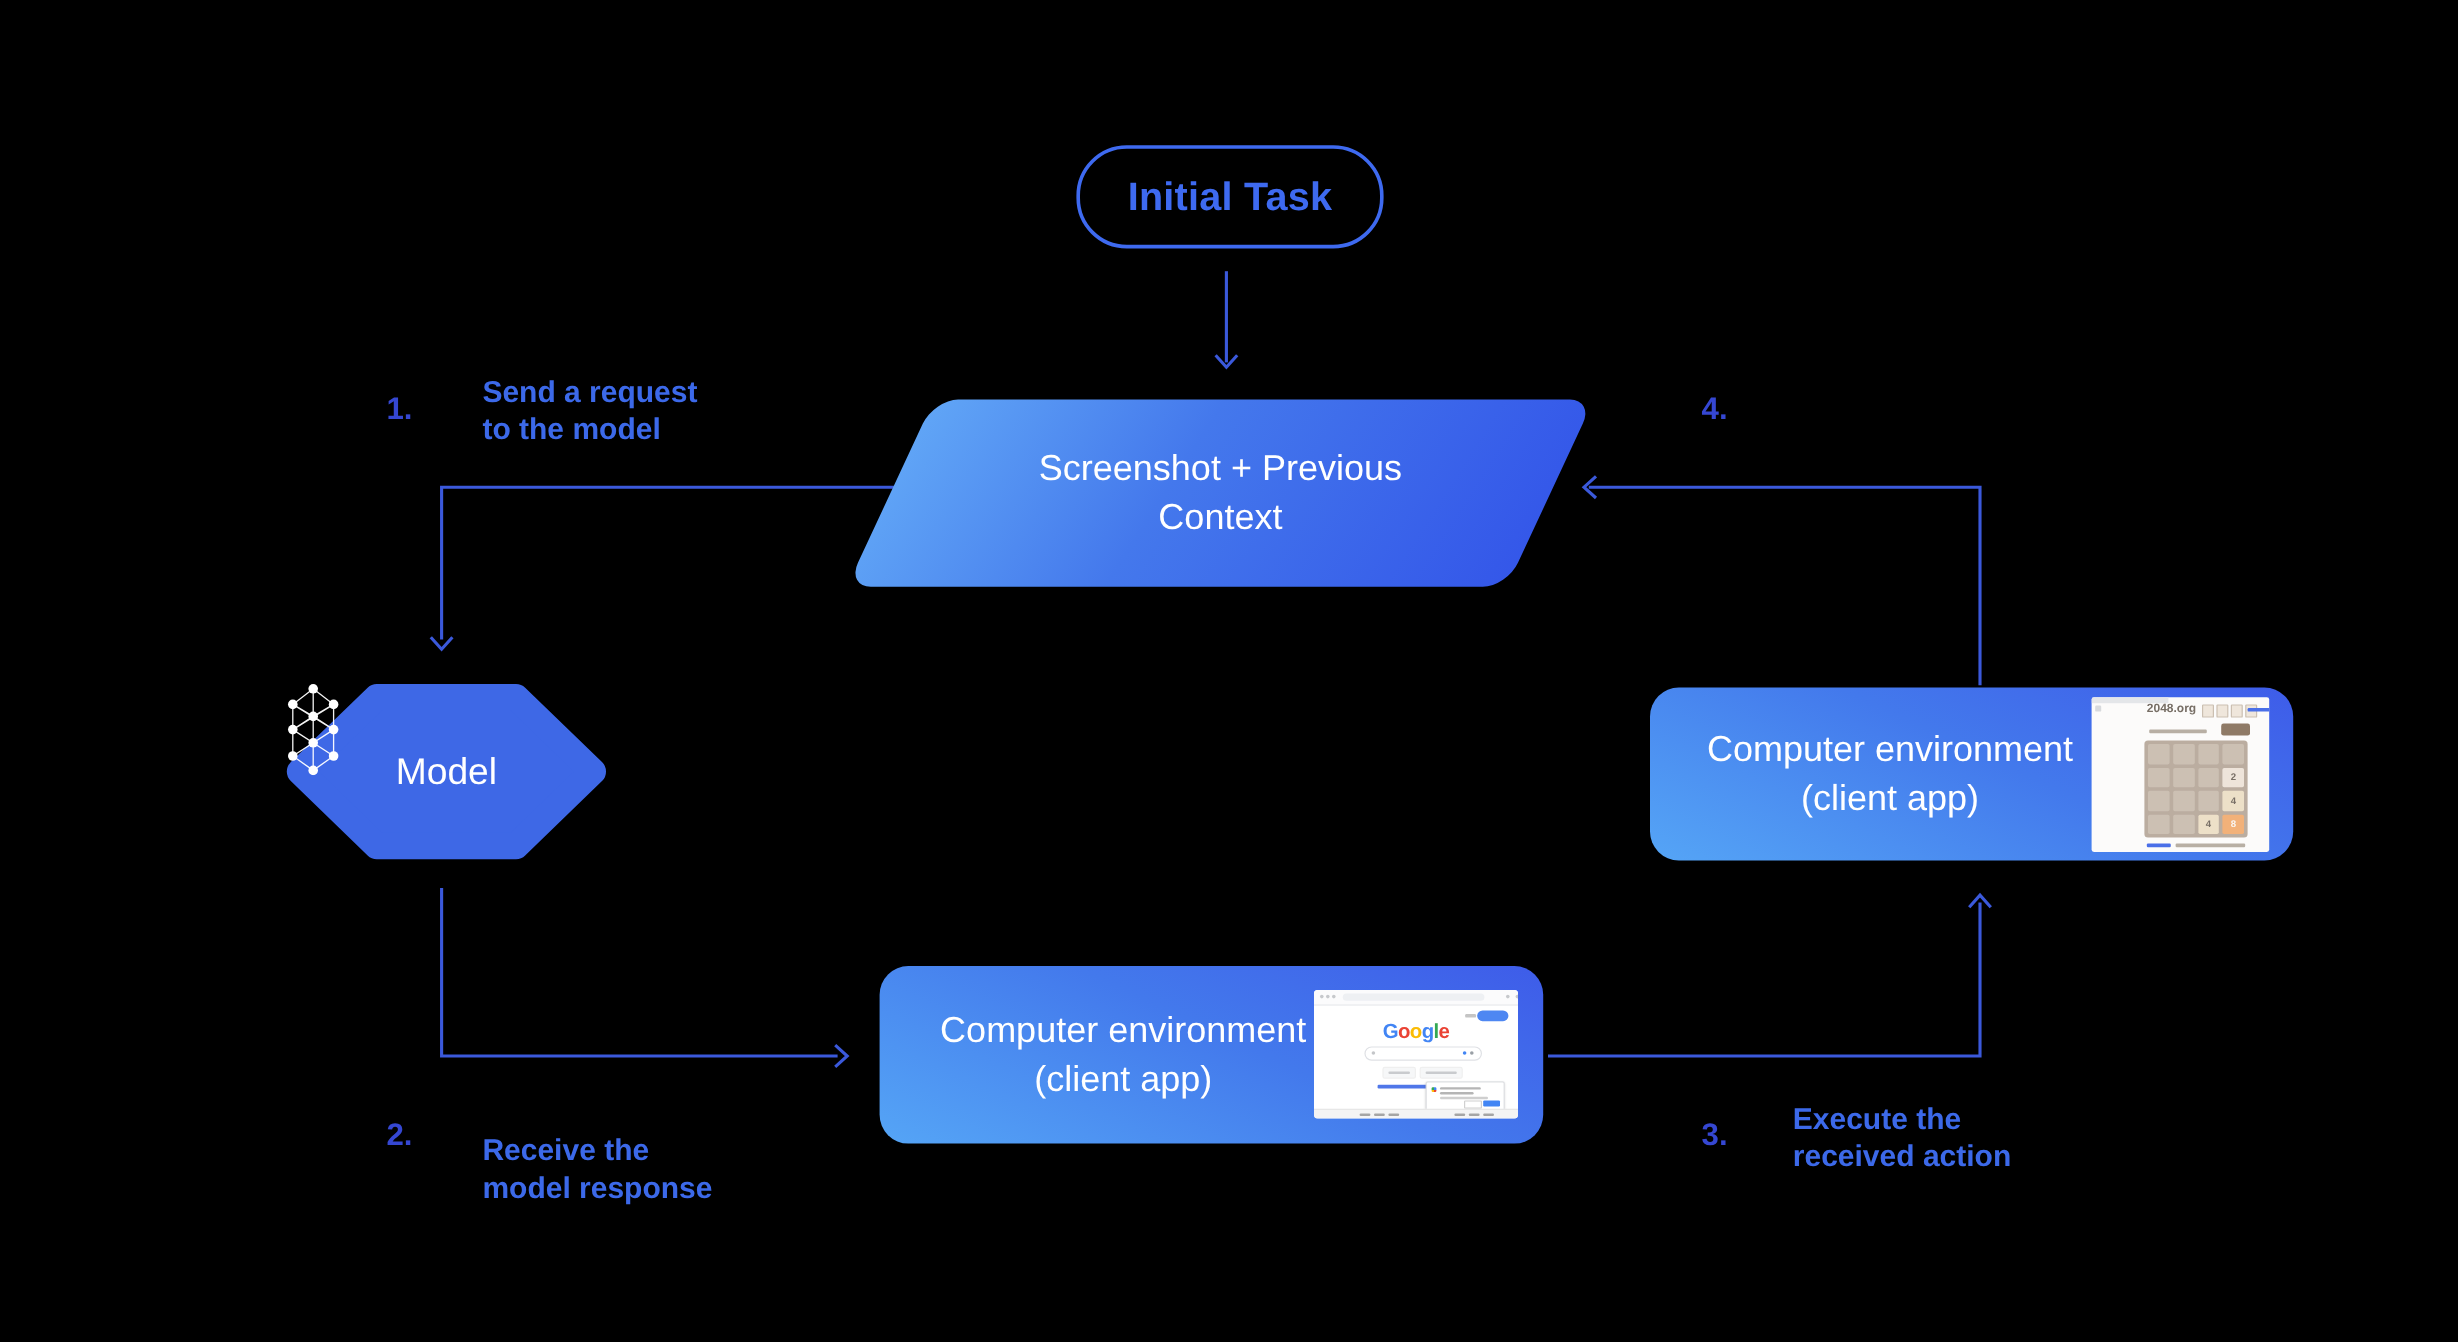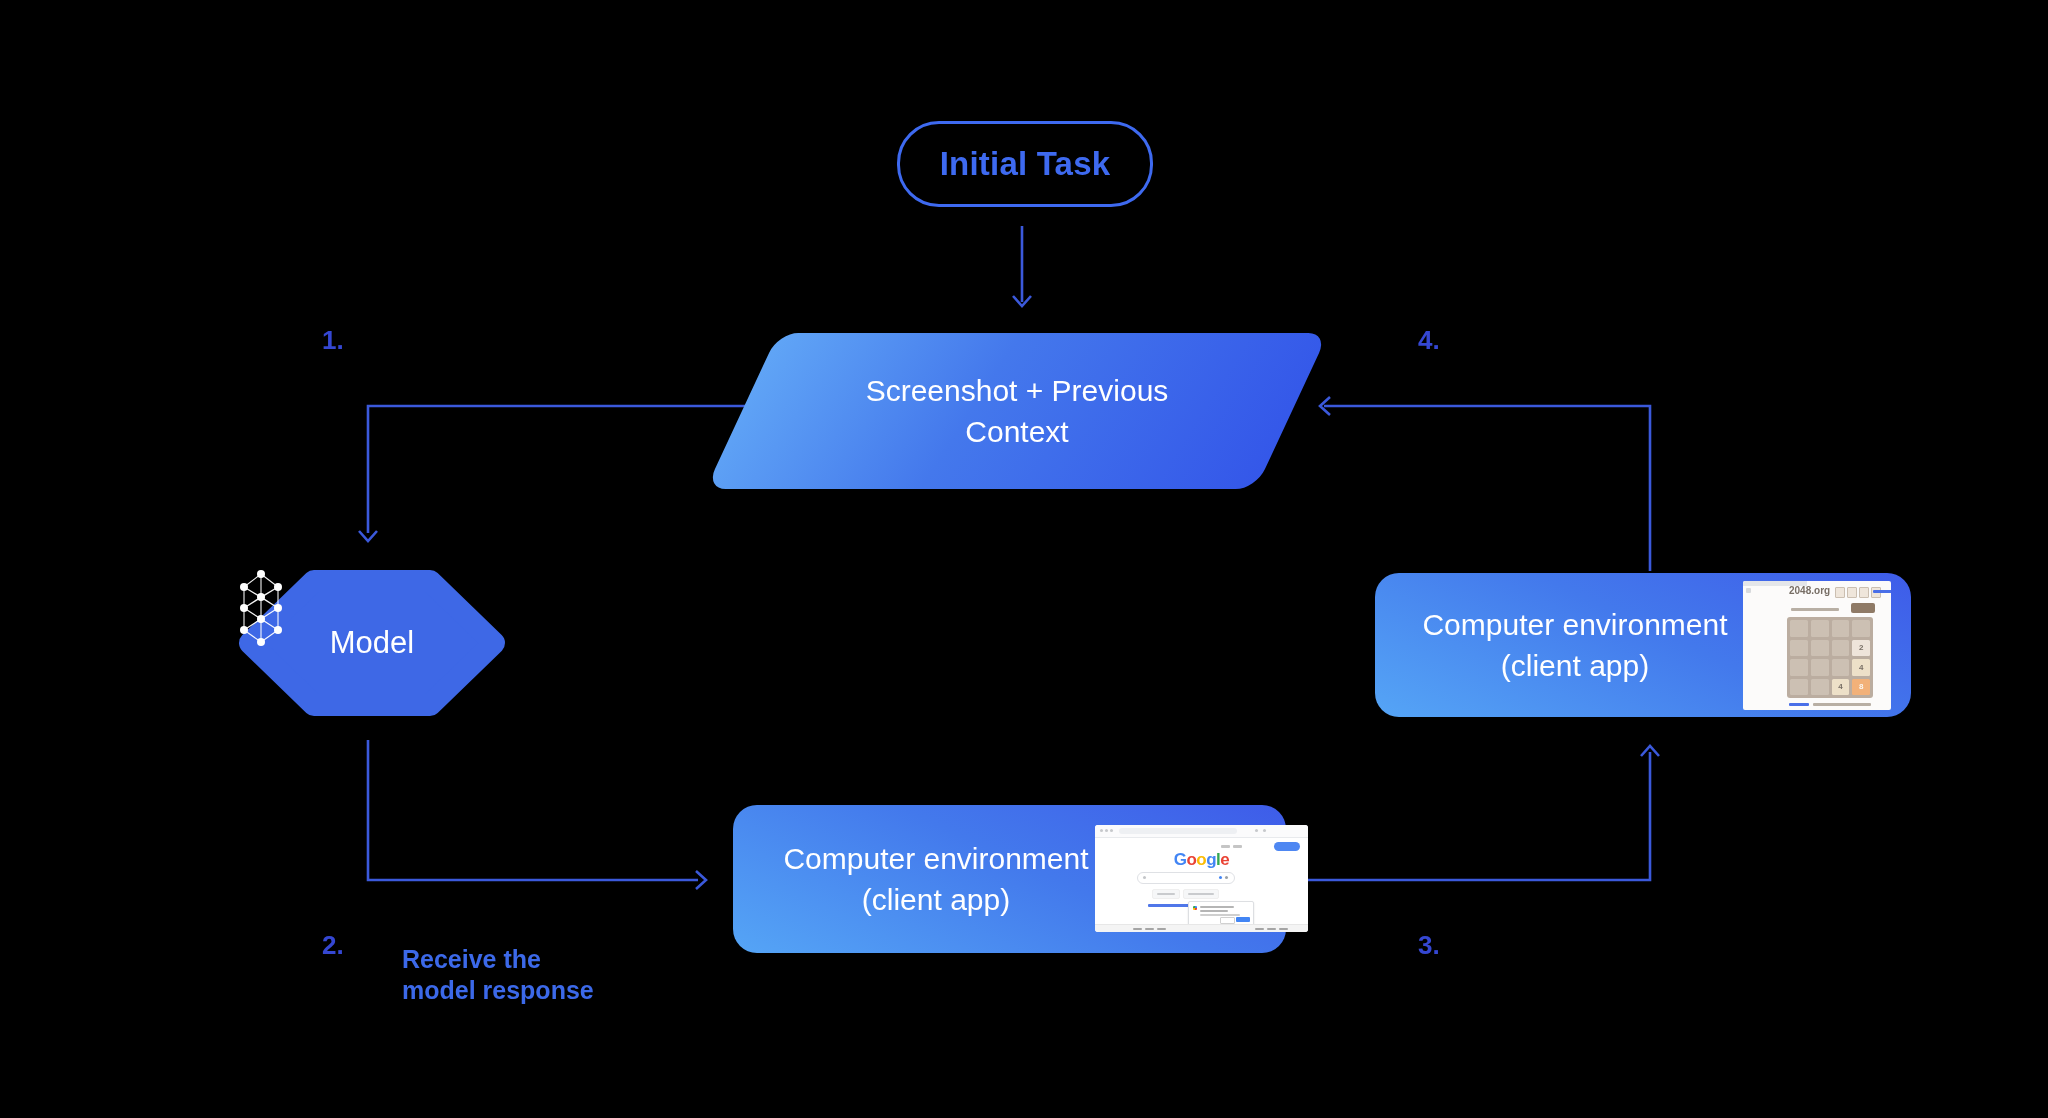--- a/index.html
+++ b/index.html
@@ -37,21 +37,21 @@
   
   .envbox{border-radius:24px;background:linear-gradient(205deg,#3E5CE9 0%,#4379EC 45%,#55A5F6 100%);}
   .envbox .envtext{position:absolute;top:0;bottom:0;display:flex;flex-direction:column;align-items:center;
         justify-content:center;color:#fff;font-size:30px;font-weight:500;line-height:41px;}
   .env-bottom{left:733px;top:805px;width:553px;height:148px;}
   .env-bottom .envtext{left:48px;width:310px;}
   .env-right{left:1375px;top:573px;width:536px;height:144px;}
   .env-right .envtext{left:45px;width:310px;}
 
   
-  .gthumb{left:362px;top:20px;width:213px;height:107px;background:#fff;border-radius:3px;overflow:hidden;}
+  .gthumb{left:362px;top:20px;width:170px;height:107px;background:#fff;border-radius:3px;overflow:hidden;}
   .gchrome{position:absolute;left:0;top:0;right:0;height:12px;background:#FBFBFC;border-bottom:1px solid #E8EAED;}
   .gdot{position:absolute;width:3px;height:3px;border-radius:50%;background:#C7C9CC;top:4px;}
   .gurl{position:absolute;left:24px;top:3px;width:118px;height:6px;border-radius:3px;background:#EEF0F3;}
   .gsignin{position:absolute;right:8px;top:17px;width:26px;height:9px;border-radius:5px;background:#4E87F2;}
   .gtextlet{position:absolute;height:3px;background:#C5C5C5;border-radius:1px;top:20px;}
   .glogo{position:absolute;left:0;right:0;top:25px;text-align:center;font-size:17px;font-weight:700;letter-spacing:-.5px;}
   .gsearch{position:absolute;left:42px;top:47px;width:96px;height:10px;border:1px solid #DFE1E5;border-radius:6px;background:#fff;}
   .gsearch i{position:absolute;width:3px;height:3px;border-radius:50%;top:3px;}
   .gbtn{position:absolute;top:64px;height:8px;background:#F6F7F8;border:1px solid #EFEFEF;border-radius:2px;}
   .gbtn i{position:absolute;left:4px;right:4px;top:3px;height:2px;background:#C9CBCE;border-radius:1px;}
@@ -119,30 +119,38 @@
   </div>
 
   <div class="abs para">
     <div class="para-inner">
       <span>Screenshot + Previous</span>
       <span>Context</span>
     </div>
   </div>
 
   <div class="abs stepnum" style="left:322px;top:325px;">1.</div>
+  <div class="abs steptext" style="left:402px;top:312px;">
+    <span>Send a request</span>
+    <span>to the model</span>
+  </div>
 
   <div class="abs stepnum" style="left:1418px;top:325px;">4.</div>
 
   <div class="abs stepnum" style="left:322px;top:930px;">2.</div>
   <div class="abs steptext" style="left:402px;top:918px;margin-top:26px;">
     <span>Receive the</span>
     <span>model response</span>
   </div>
 
   <div class="abs stepnum" style="left:1418px;top:930px;">3.</div>
+  <div class="abs steptext" style="left:1494px;top:918px;">
+    <span>Execute the</span>
+    <span>received action</span>
+  </div>
 
   <div class="abs hexwrap">
     <svg width="268" height="150" viewBox="0 0 268 150">
       <polygon points="12,75 76,13 192,13 256,75 192,137 76,137" fill="#3E68E6" stroke="#3E68E6" stroke-width="22" stroke-linejoin="round"></polygon>
     </svg>
     <div class="hexcontent">
       <span>Model</span>
       <svg width="46" height="78" viewBox="0 0 46 78">
         <g stroke="#FFFFFF" stroke-width="1.1" fill="none" opacity="0.95">
           <path d="M23 6 L6 19 M23 6 L40 19 M23 6 L23 29

